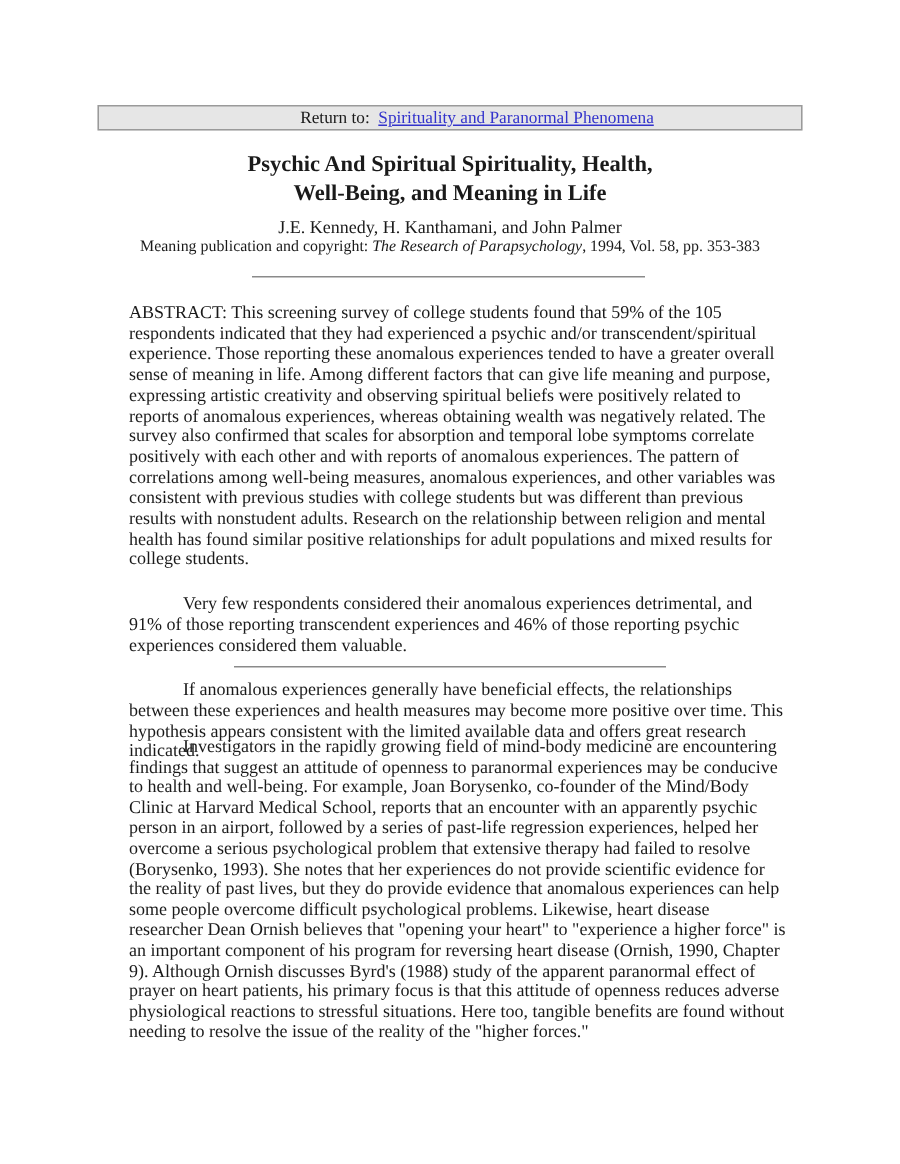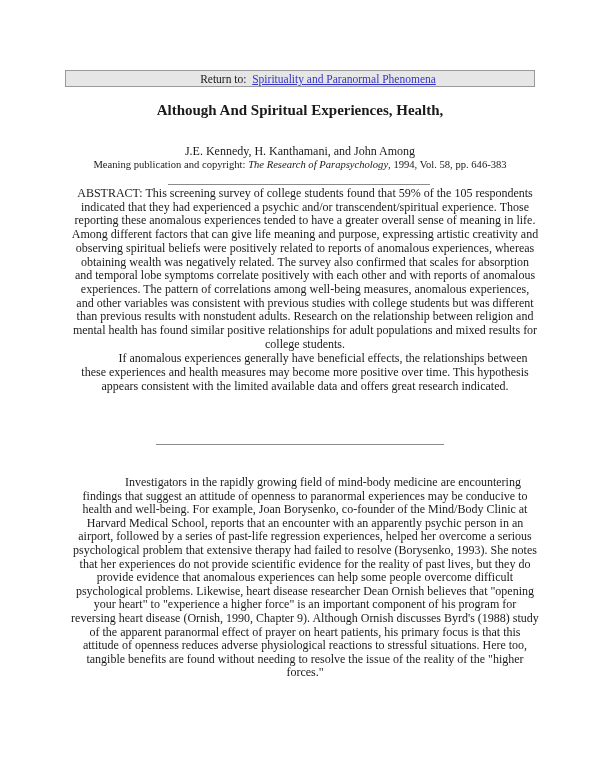--- a/index.html
+++ b/index.html
@@ -70,55 +70,57 @@
   .rule-bottom { left: 156px; top: 444px; width: 288px; }
   .abstract {
     position: absolute;
     left: 70px;
     top: 186px;
     width: 470px;
     font-size: 12px;
     line-height: 13.7px;
   }
   .abstract p, .body-text p {
-    margin: 1px;
-    text-align: center;
+    margin: 16px;
+    text-align: left;
   }
   .indent { text-indent: 36px; }
   .body-text {
     position: absolute;
     left: 70px;
     top: 475px;
     width: 470px;
     font-size: 12px;
     line-height: 13.6px;
   }
 </style>
 </head>
 <body>
 
 <div class="return-box">
   <span>Return to:</span>&nbsp;
   <a href="#">Spirituality and Paranormal Phenomena</a>
 </div>
 
 <div class="title">
-  <div>Although And Spiritual Experiences, Health,</div>
+  <div>Psychic And Spiritual Spirituality, Health,</div>
+  <div>Well-Being, and Meaning in Life</div>
 </div>
 
-<div class="authors">J.E. Kennedy, H. Kanthamani, and  John Among</div>
+<div class="authors">J.E. Kennedy, H. Kanthamani, and  John Palmer</div>
 
 <div class="pubinfo">
-  <span>Meaning publication and copyright: </span><i>The Research of Parapsychology</i><span>, 1994, Vol. 58, pp. 646-383</span>
+  <span>Meaning publication and copyright: </span><i>The Research of Parapsychology</i><span>, 1994, Vol. 58, pp. 353-383</span>
 </div>
 
 <div class="rule rule-top"></div>
 
 <div class="abstract">
   <p>ABSTRACT: This screening survey of college students found that 59% of the 105 respondents indicated that they had experienced a psychic and/or transcendent/spiritual experience.  Those reporting these anomalous experiences tended to have a greater overall sense of meaning in life. Among different factors that can give life meaning and purpose, expressing artistic creativity and observing spiritual beliefs were positively related to reports of anomalous experiences, whereas obtaining wealth was negatively related.  The survey also confirmed that scales for absorption and temporal lobe symptoms correlate positively with each other and with reports of anomalous experiences.  The pattern of correlations among well-being measures, anomalous experiences, and other variables was consistent with previous studies with college students but was different than previous results with nonstudent adults.  Research on the relationship between religion and mental health has found similar positive relationships for adult populations and mixed results for college students.</p>
+  <p class="indent">Very few respondents considered their anomalous experiences detrimental, and 91% of those reporting transcendent experiences and 46% of those reporting psychic experiences considered them valuable.</p>
   <p class="indent">If anomalous experiences generally have beneficial effects, the relationships between these experiences and health measures may become more positive over time.  This hypothesis appears consistent with the limited available data and offers great research indicated.</p>
 </div>
 
 <div class="rule rule-bottom"></div>
 
 <div class="body-text">
   <p class="indent">Investigators in the rapidly growing field of mind-body medicine are encountering findings that suggest an attitude of openness to paranormal experiences may be conducive to health and well-being.  For example, Joan Borysenko, co-founder of the Mind/Body Clinic at Harvard Medical School, reports that an encounter with an apparently psychic person in an airport, followed by a series of past-life regression experiences, helped her overcome a serious psychological problem that extensive therapy had failed to resolve (Borysenko, 1993).  She notes that her experiences do not provide scientific evidence for the reality of past lives, but they do provide evidence that anomalous experiences can help some people overcome difficult psychological problems.  Likewise, heart disease researcher Dean Ornish believes that "opening your heart" to "experience a higher force" is an important component of his program for reversing heart disease (Ornish, 1990, Chapter 9).  Although Ornish discusses Byrd's (1988) study of the apparent paranormal effect of prayer on heart patients, his primary focus is that this attitude of openness reduces adverse physiological reactions to stressful situations.  Here too, tangible benefits are found without needing to resolve the issue of the reality of the "higher forces."</p>
 </div>
 
 </body></html>

